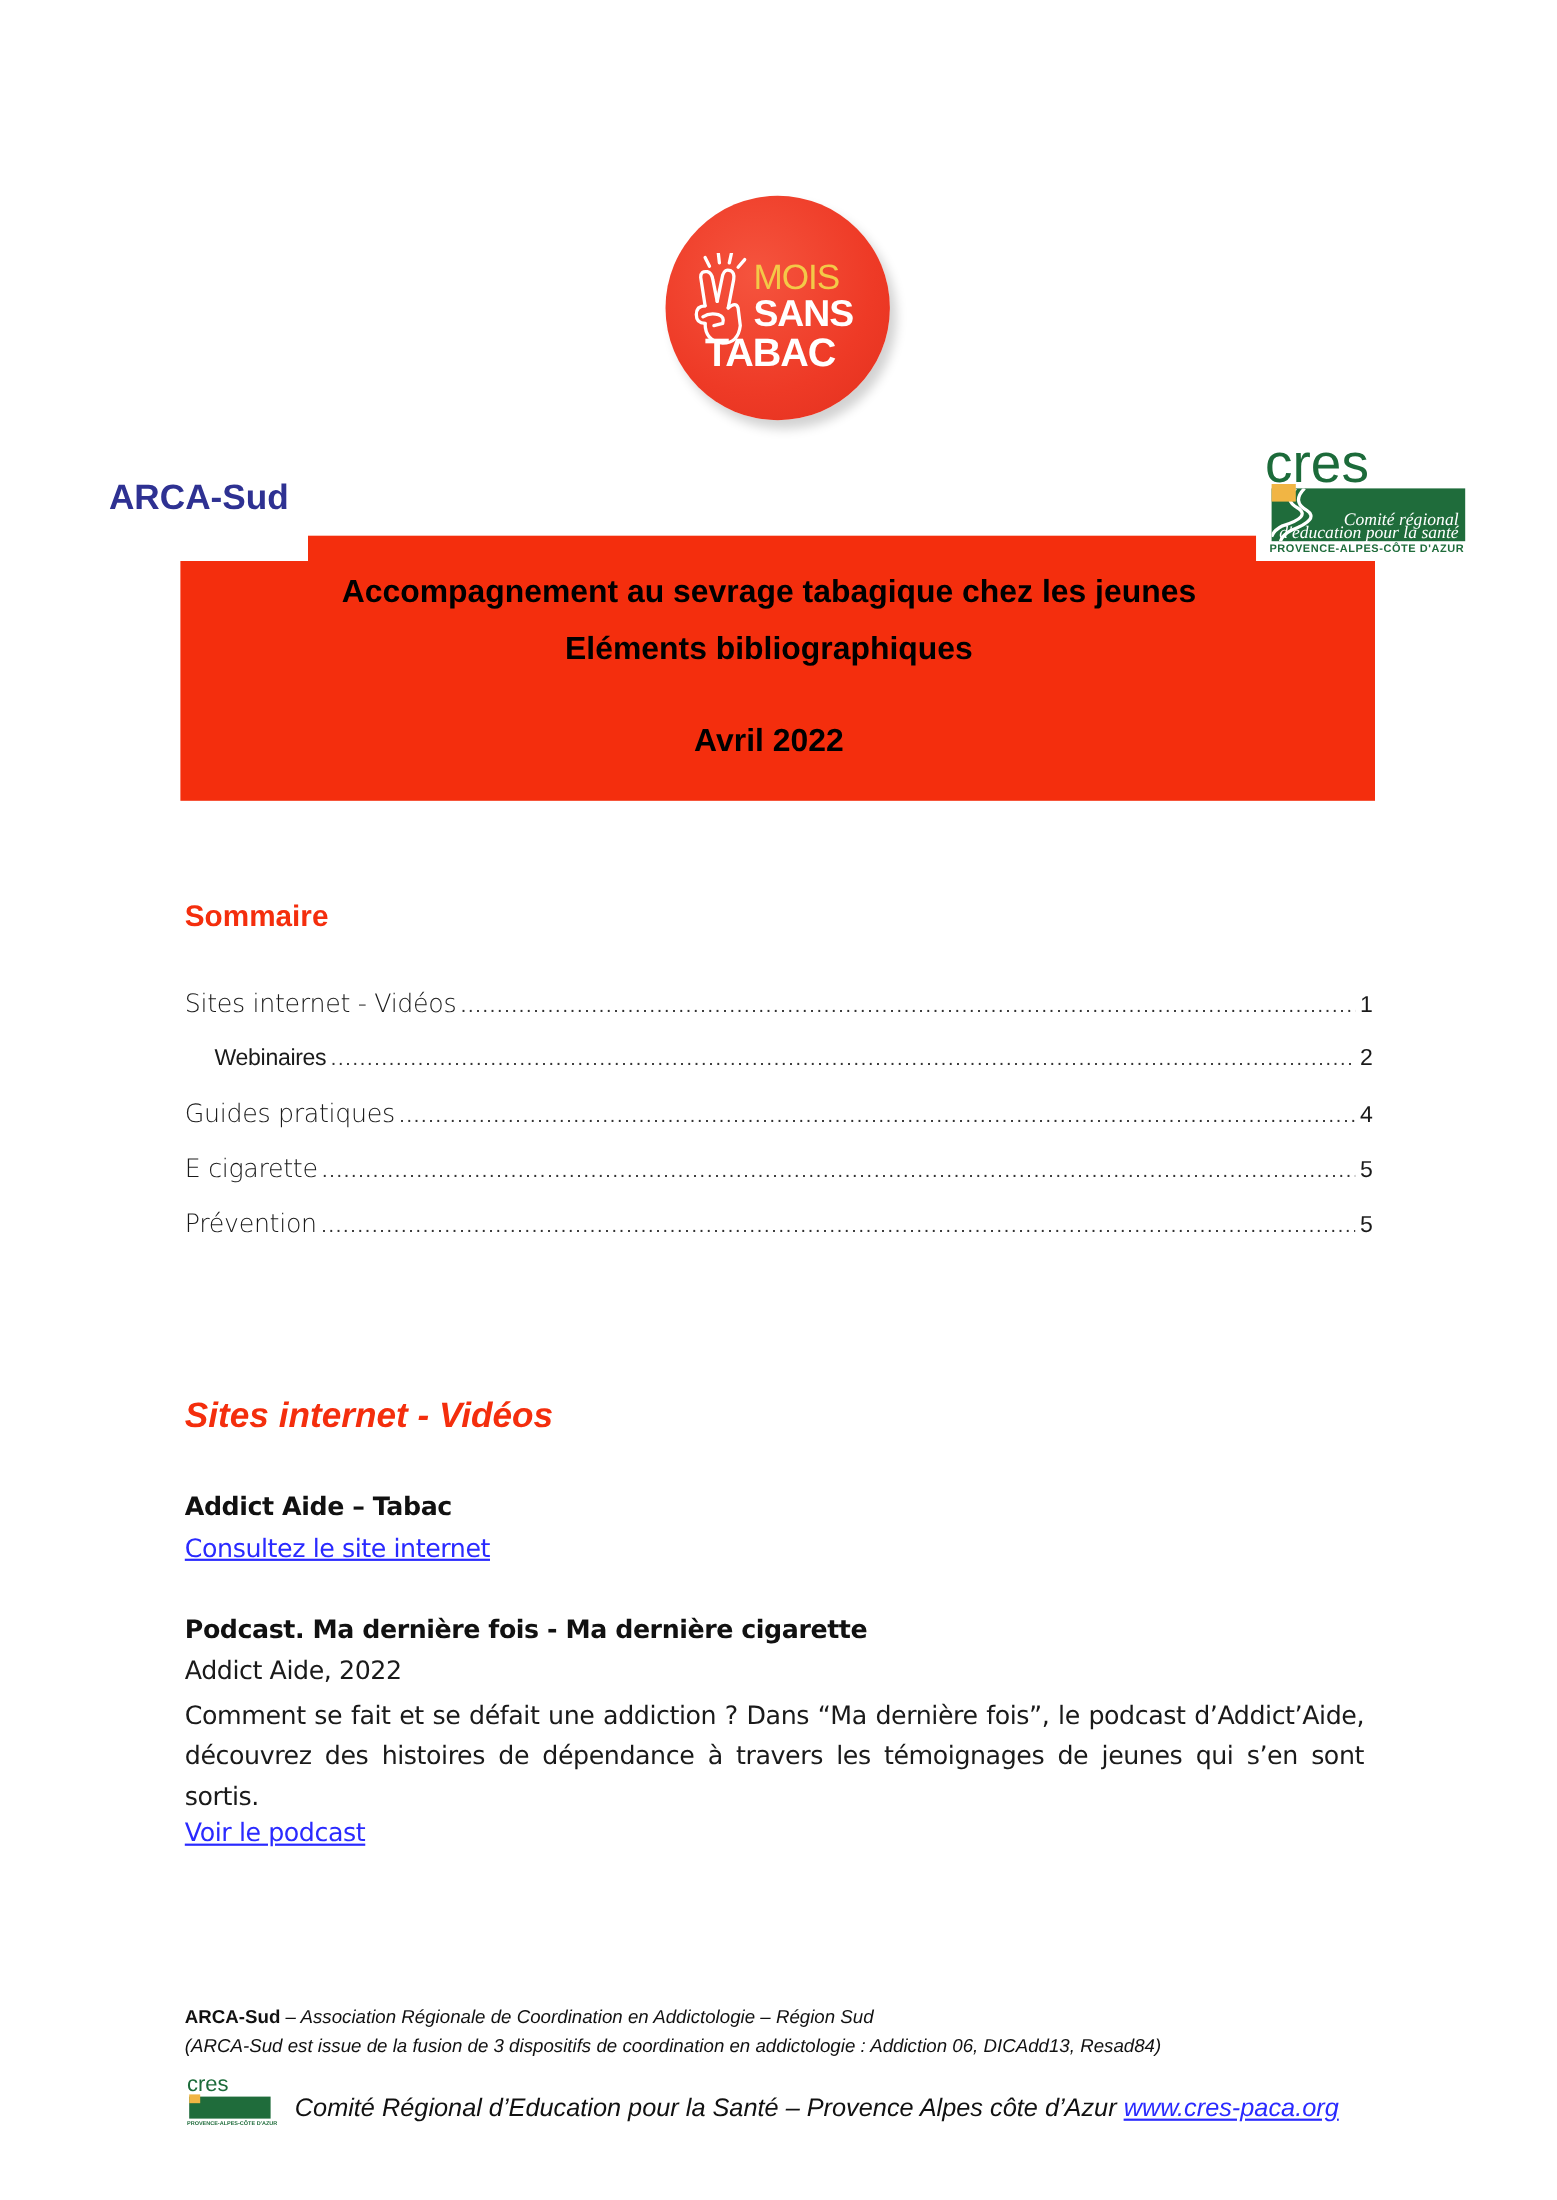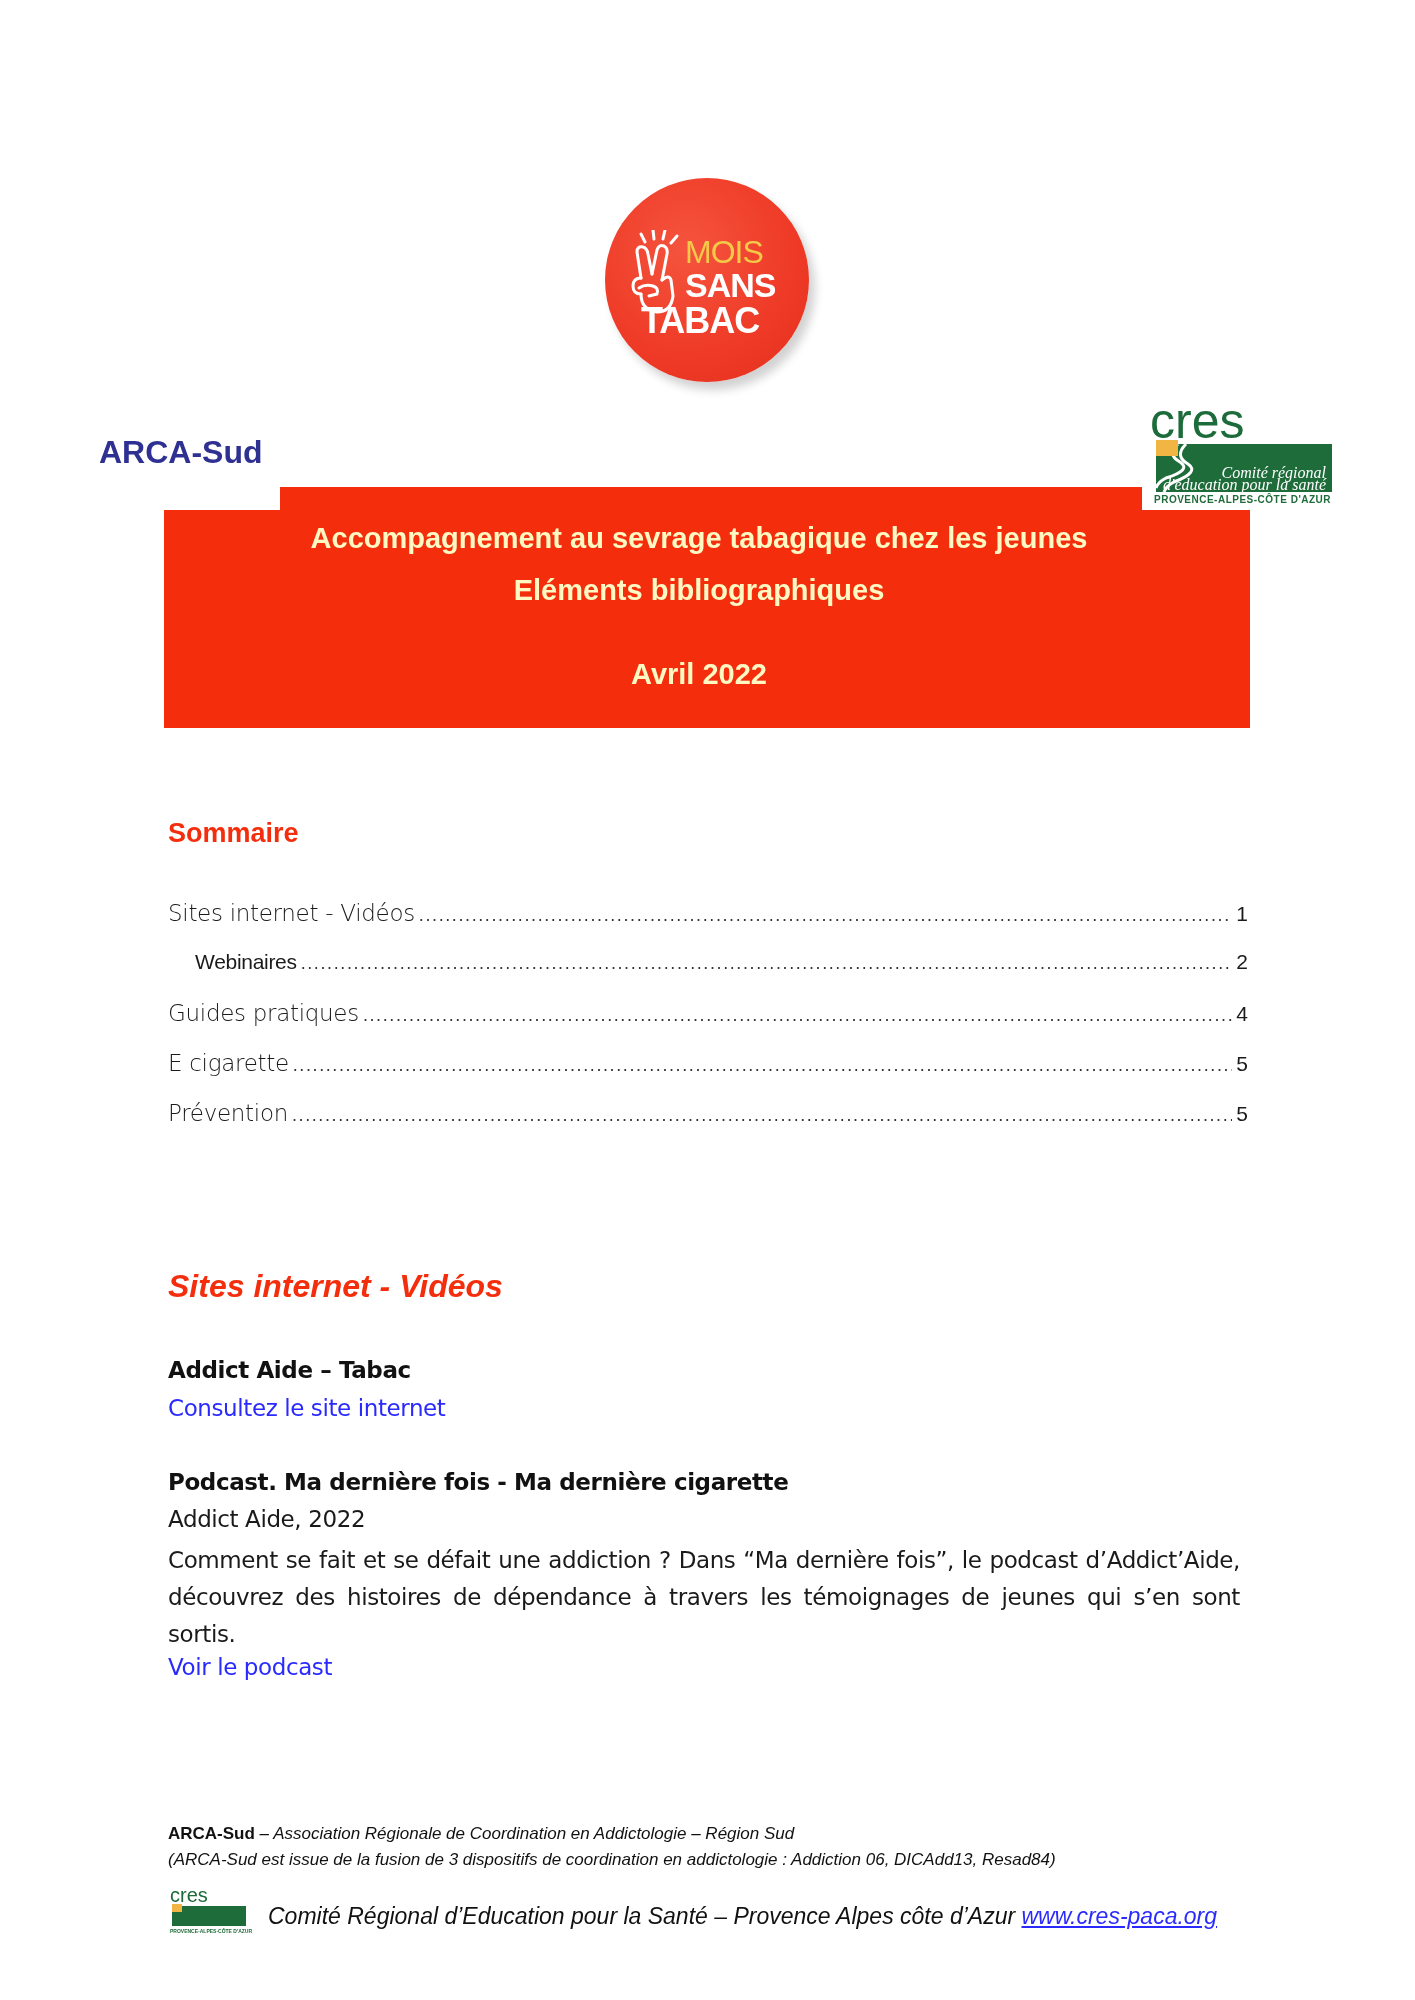--- a/index.html
+++ b/index.html
@@ -33,21 +33,21 @@
   .cres-sub1, .cres-sub2 { position: absolute; right: 6px; font-family: "Liberation Serif", serif;
     font-style: italic; font-size: 16px; color: #ffffff; }
   .cres-sub1 { top: 20px; }
   .cres-sub2 { top: 32px; }
   .cres-prov { position: absolute; left: 12px; top: 96px; font-family: "Liberation Sans", sans-serif;
     font-weight: bold; font-size: 10px; color: #1f6c3b; letter-spacing: 0.5px; white-space: nowrap; }
 
   
   .banner-notch { left: 280px; top: 487px; width: 862px; height: 30px; background: #f42e0d; }
   .banner { left: 164px; top: 510px; width: 1086px; height: 218px; background: #f42e0d; }
-  .banner-title { position: absolute; left: 0; right: 16px; text-align: center; color: #fef9c3;
+  .banner-title { position: absolute; left: 0; right: 16px; text-align: center; color: #000000;
     font-family: "Liberation Sans", sans-serif; font-weight: bold; font-size: 29px; }
   .bt1 { top: 12px; }
   .bt2 { top: 64px; }
   .bt3 { top: 148px; }
 
   
   .som-title { left: 168px; top: 818px; font-family: "Liberation Sans", sans-serif; font-weight: bold;
     font-size: 27px; color: #f42e0d; }
   .toc { left: 168px; top: 900px; width: 1080px; }
   .toc-row { display: flex; align-items: baseline; height: 50px; font-family: "DejaVu Sans", sans-serif;
@@ -58,21 +58,21 @@
     font-size: 18px; letter-spacing: 1.6px; color: #333; }
   .toc-dots::before { content: "................................................................................................................................................................................................................"; }
   .toc-page { font-family: "Liberation Sans", sans-serif; font-size: 21px; }
 
   
   .sec-title { left: 168px; top: 1268px; font-family: "Liberation Sans", sans-serif; font-style: italic;
     font-weight: bold; font-size: 32px; color: #f42e0d; }
 
   .entry-title { font-family: "DejaVu Sans", sans-serif; font-weight: bold; font-size: 23px; color: #111;
     letter-spacing: -0.4px; }
-  .link { font-family: "DejaVu Sans", sans-serif; font-size: 23px; color: #2a2aff; 
+  .link { font-family: "DejaVu Sans", sans-serif; font-size: 23px; color: #2a2aff; text-decoration: underline;
     letter-spacing: -0.4px; }
   .body-text { font-family: "DejaVu Sans", sans-serif; font-size: 23px; color: #1a1a1a; letter-spacing: -0.4px; }
 
   .e1-title { left: 168px; top: 1357px; }
   .e1-link { left: 168px; top: 1395px; }
   .e2-title { left: 168px; top: 1469px; }
   .e2-src { left: 168px; top: 1506px; }
   .e2-desc { left: 168px; top: 1542px; width: 1072px; line-height: 37px; text-align: justify; }
   .e2-link { left: 168px; top: 1654px; }
 

